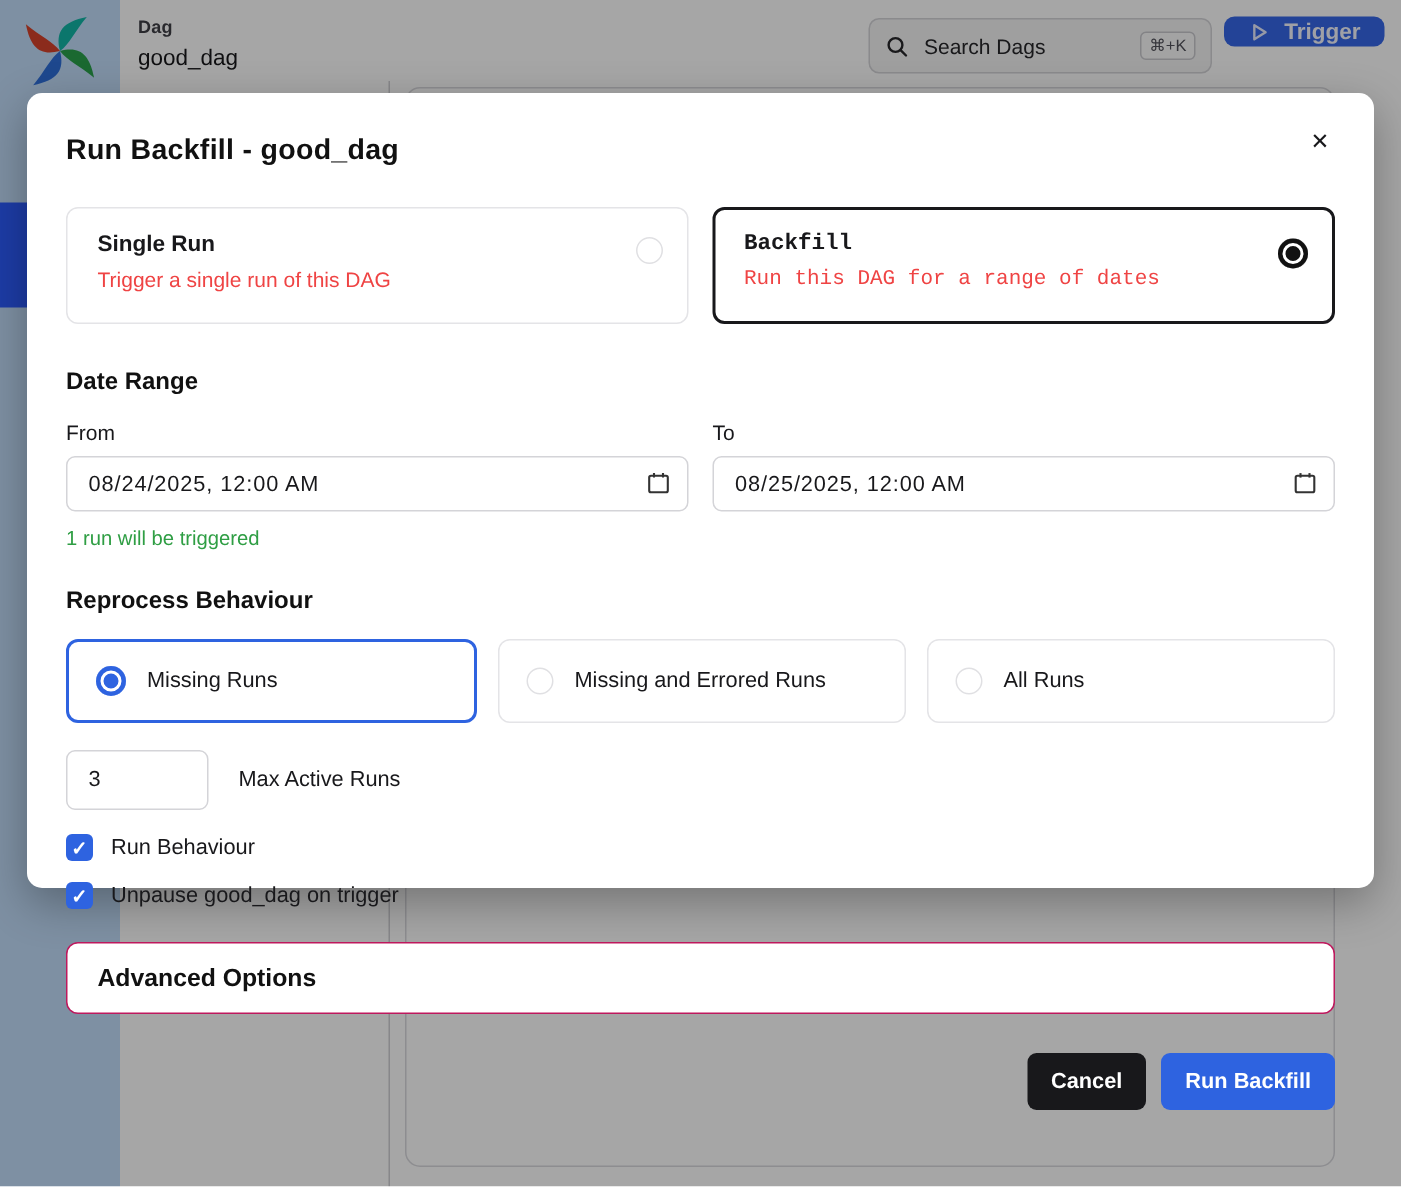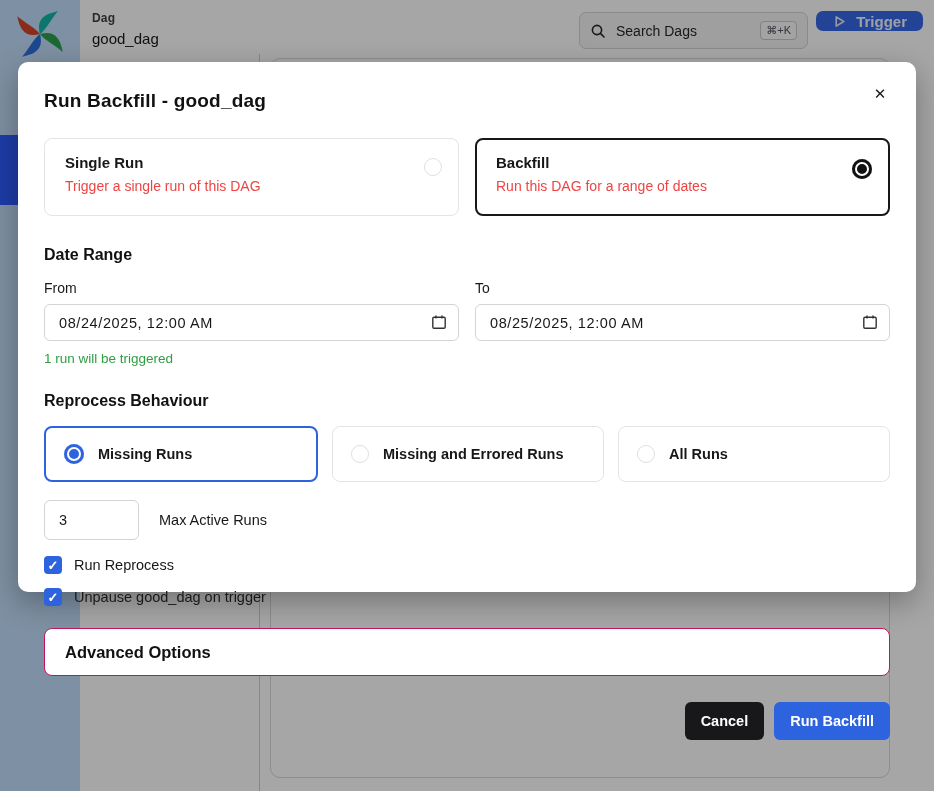--- a/index.html
+++ b/index.html
@@ -26,40 +26,40 @@
 
   .overlay { position:absolute; inset:0; background:rgba(0,0,0,0.35); }
 
   
   .modal { position:absolute; left:18px; top:62px; width:898px; height:530px; background:#fff; border-radius:10px; box-shadow:0 10px 30px rgba(0,0,0,.3); padding:28px 26px 0; }
   .modal-title { font-size:19px; font-weight:bold; color:#111; letter-spacing:.2px; }
   .close-btn { position:absolute; right:22px; top:18px; width:28px; height:28px; border:none; background:transparent; font-size:15px; color:#18181b; cursor:pointer; font-family:inherit; }
 
   .runtype-row { display:flex; gap:16px; margin-top:26px; }
   .runtype-card { position:relative; flex:1; height:78px; border:1px solid #e4e4e7; border-radius:8px; padding:15px 20px; cursor:pointer; background:#fff; }
-  .runtype-card.selected { border:2px solid #18181b; padding:14px 19px; }
+  .runtype-card.selected { border:2px solid #18181b; padding:14px 19px;font-family:Liberation Mono, monospace; }
   .runtype-title { font-size:15px; font-weight:600; color:#18181b; }
   .runtype-desc { font-size:14px; color:#ef4444; margin-top:7px; }
   .radio { width:18px; height:18px; border-radius:50%; border:1px solid #e0e0e3; background:#fff; flex:0 0 auto; }
   .runtype-card .radio { position:absolute; right:16px; top:19px; }
   .radio.sel-dark { width:20px; height:20px; border:none; background:#111;
      box-shadow: inset 0 0 0 3px #111, inset 0 0 0 5px #fff; }
   .radio.sel-blue { width:20px; height:20px; border:none; background:#2e63e0;
      box-shadow: inset 0 0 0 3px #2e63e0, inset 0 0 0 5px #fff; }
 
   .section-heading { font-size:16px; font-weight:bold; color:#111; margin-top:30px; }
   .date-row { display:flex; gap:16px; }
   .date-col { flex:1; }
   .field-label { font-size:14px; color:#18181b; margin-top:16px; }
   .date-input-wrap { position:relative; margin-top:8px; }
   .date-input { width:100%; height:37px; border:1px solid #d4d4d8; border-radius:6px; padding:0 36px 0 14px; font-size:14.5px; letter-spacing:.6px; color:#18181b; font-family:inherit; background:#fff; }
   .cal-icon { position:absolute; right:12px; top:10px; pointer-events:none; }
   .runs-msg { font-size:13.5px; color:#2f9e44; margin-top:10px; }
 
-  .behaviour-row { display:flex; gap:14px; margin-top:16px;font-weight:bold; }
+  .behaviour-row { display:flex; gap:14px; margin-top:16px; }
   .behaviour-card { flex:1; height:56px; border:1px solid #e4e4e7; border-radius:8px; display:flex; align-items:center; padding:0 18px; gap:14px; cursor:pointer; background:#fff; }
   .behaviour-card.selected { border:2px solid #2e63e0; }
   .behaviour-label { font-size:14.5px; color:#18181b; }
 
   .maxruns-row { display:flex; align-items:center; margin-top:18px; gap:20px; }
   .maxruns-input { width:95px; height:40px; border:1px solid #d4d4d8; border-radius:6px; padding:0 14px; font-size:14.5px; color:#18181b; font-family:inherit; }
   .maxruns-label { font-size:14.5px; color:#18181b; }
 
   .check-row { display:flex; align-items:center; gap:12px; margin-top:16px; cursor:pointer; }
   .check-row + .check-row { margin-top:14px; }
@@ -177,21 +177,21 @@
     </div>
   </div>
 
   <div class="maxruns-row">
     <input class="maxruns-input" value="3" style="">
     <span class="maxruns-label">Max Active Runs</span>
   </div>
 
   <div class="check-row">
     <span class="checkbox">✓</span>
-    <span class="check-label">Run Reprocess</span>
+    <span class="check-label">Run Behaviour</span>
   </div>
   <div class="check-row">
     <span class="checkbox">✓</span>
     <span class="check-label">Unpause good_dag on trigger</span>
   </div>
 
   <div class="advanced-box">
     <span class="advanced-label">Advanced Options</span>
   </div>
 

